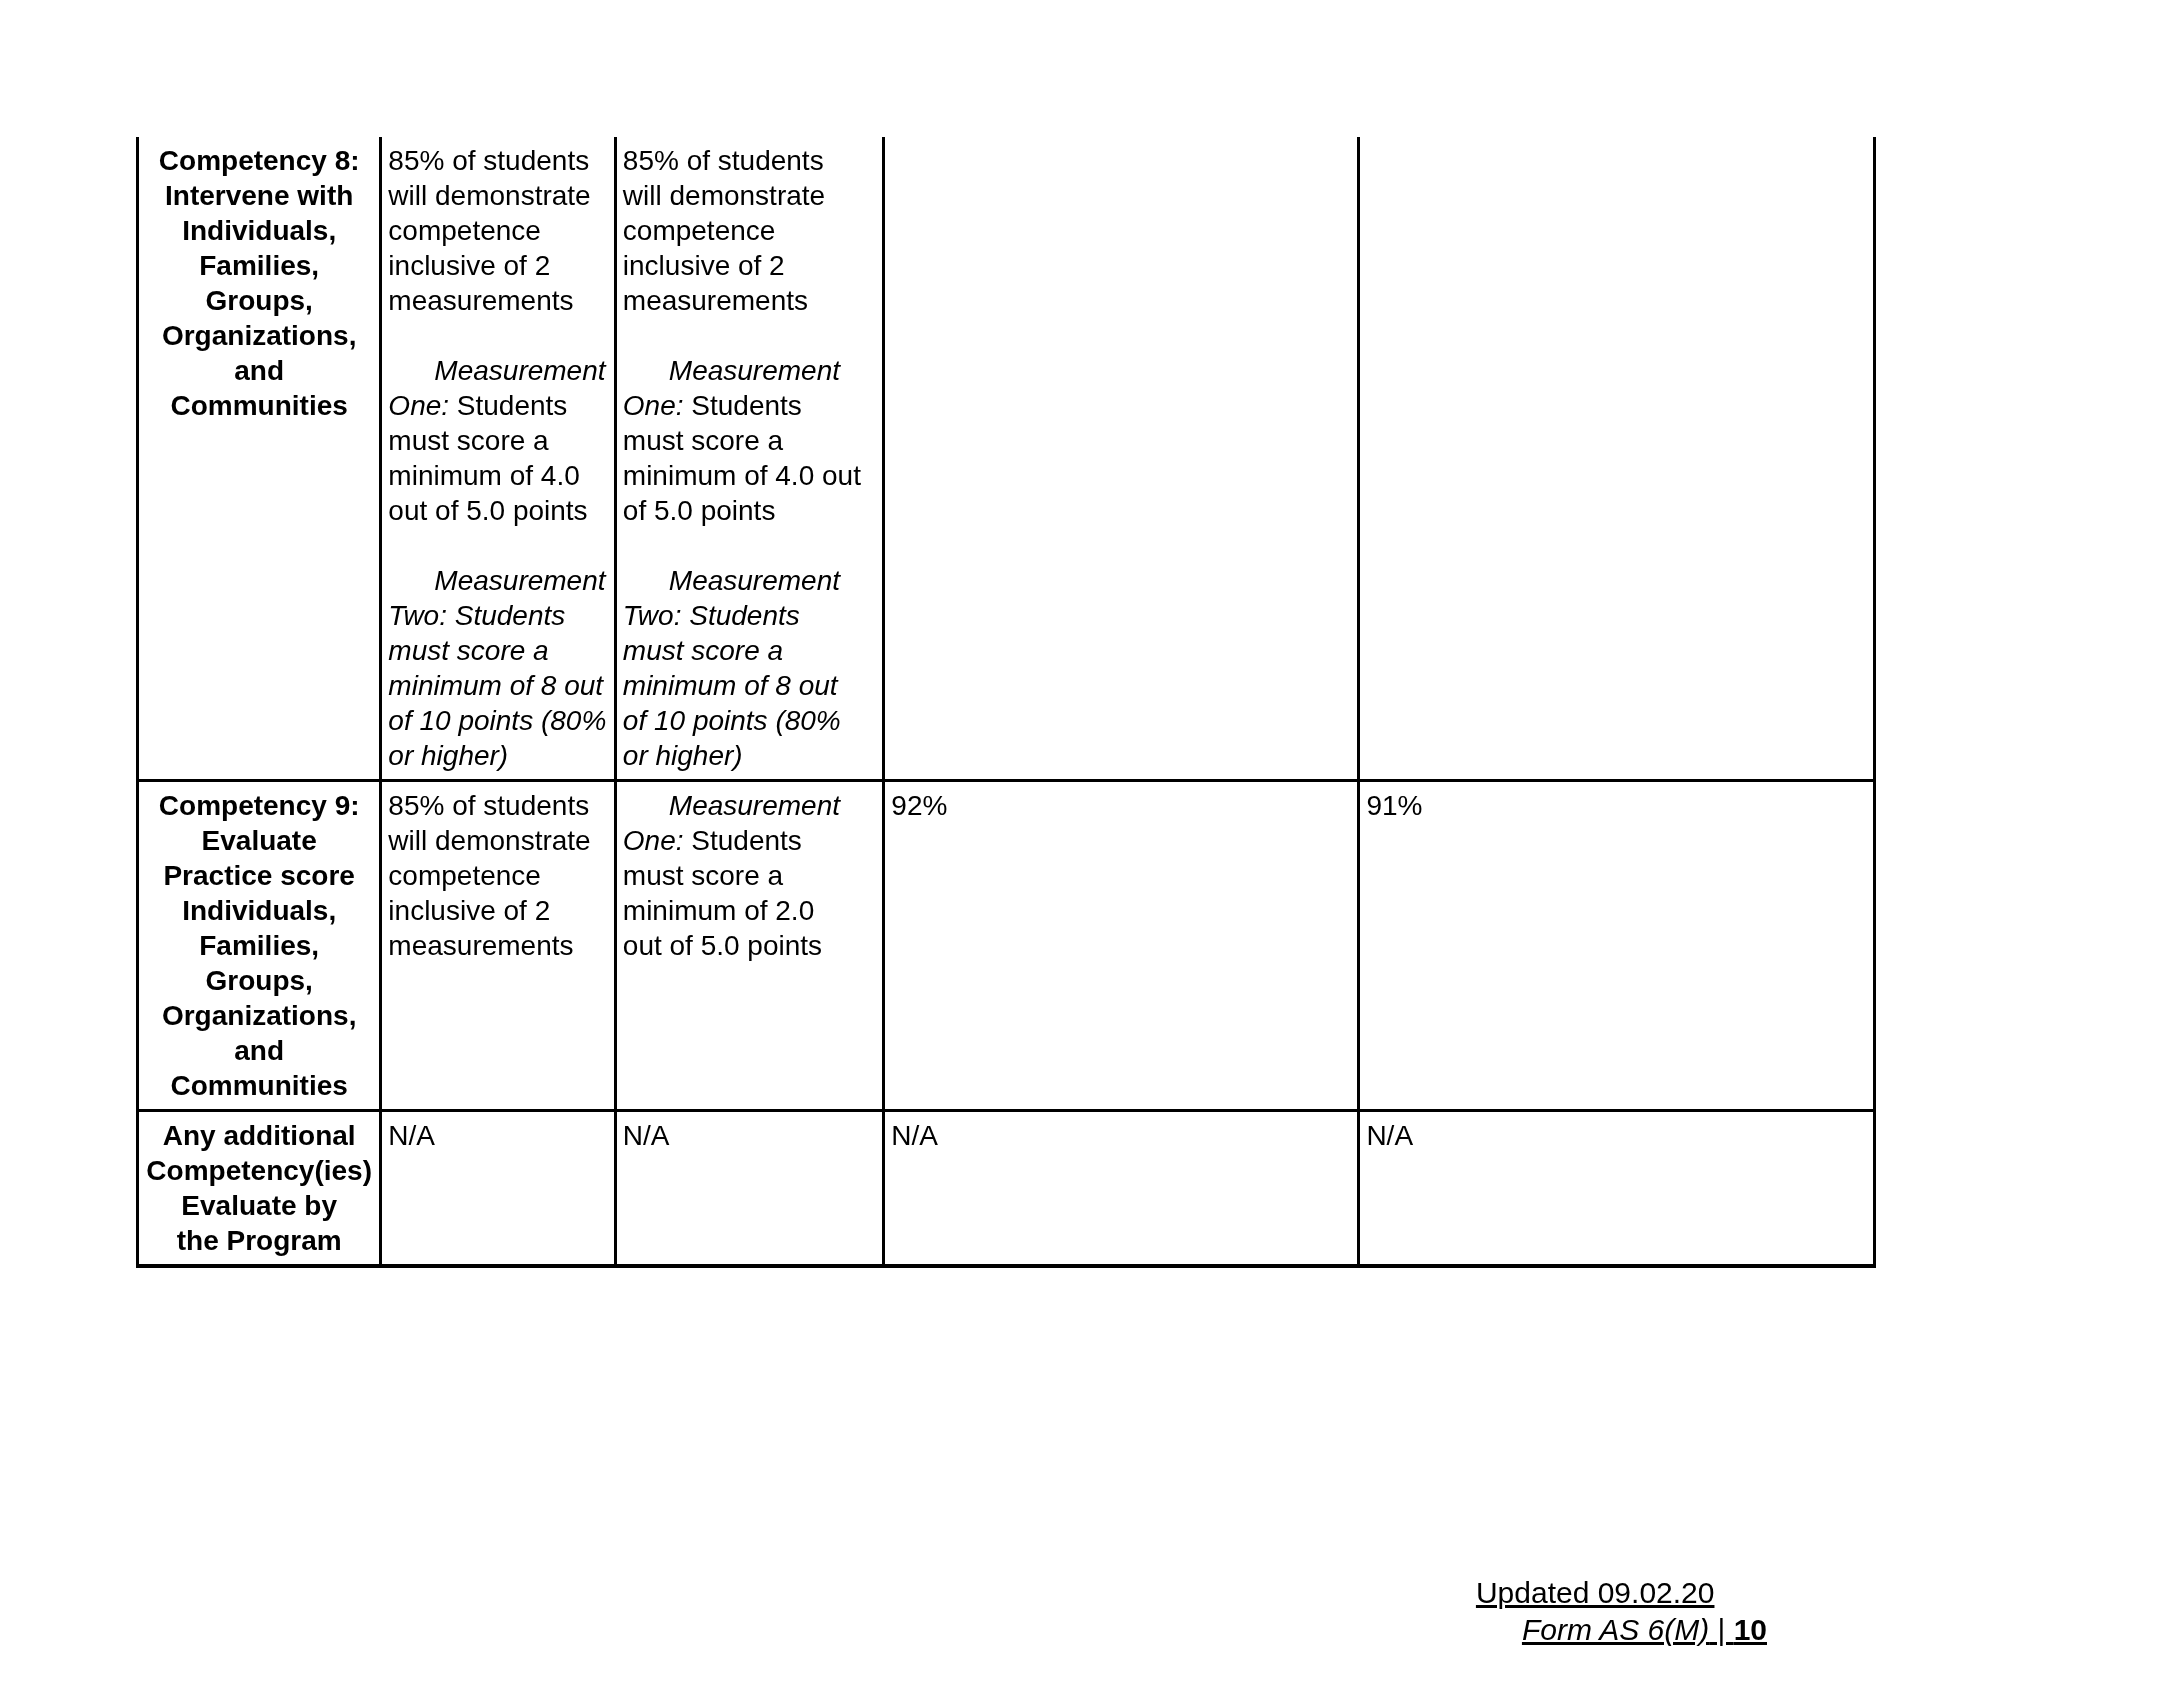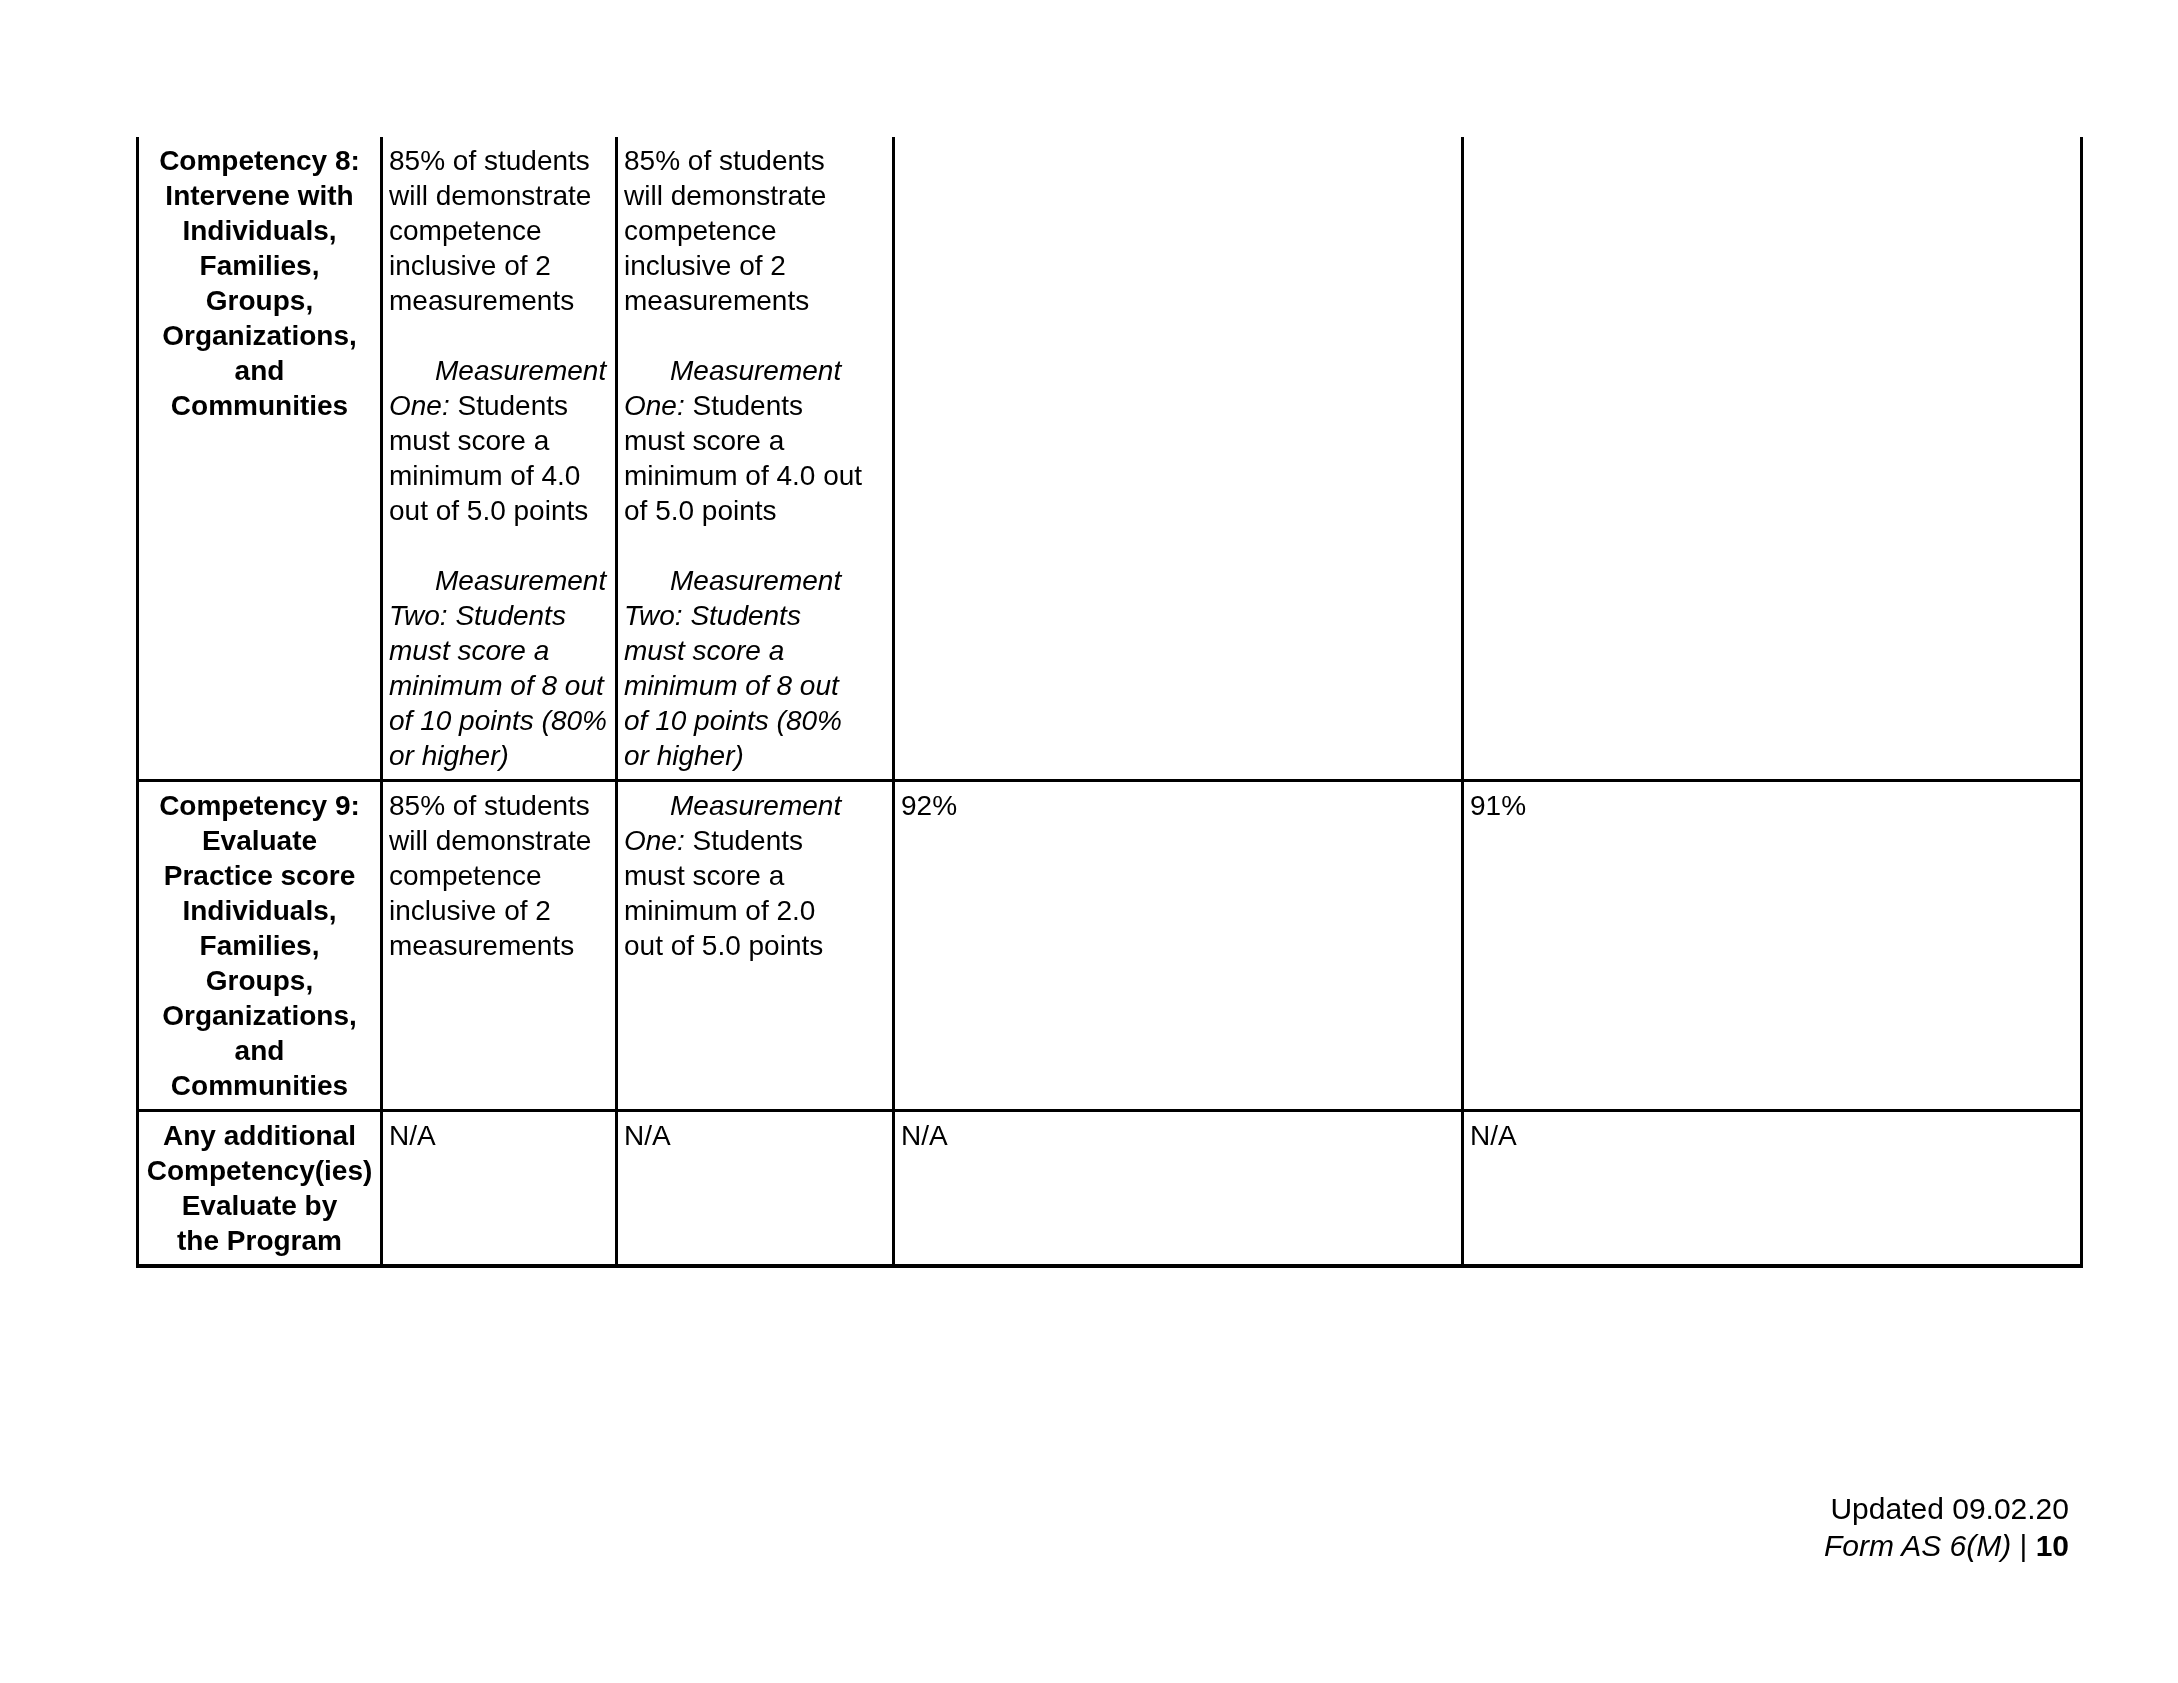--- a/index.html
+++ b/index.html
@@ -1,18 +1,18 @@
 <!DOCTYPE html>
 <html><head>
 <meta charset="utf-8">
 <style>
   html,body { margin:0; padding:0; background:#fff; }
   .page {
     position:relative;
-    width:2178px;
+    width:1876px;
     height:1683px;
     background:#ffffff;
     font-family:"Liberation Sans", sans-serif;
     color:#000;
     overflow:hidden;
   }
   table.grid {
     position:absolute;
     left:136px;
     top:137px;
@@ -39,25 +39,26 @@
   }
   td.mid { vertical-align:middle; }
   td.pct {
     vertical-align:middle;
   }
   .cellc { white-space:pre-line; }
   .it { font-style:italic;margin-left:46px; }
   .b  { font-weight:bold; }
   .footer {
     position:absolute;
-    top:1490px;
+    top:1574px;
     right:109px;
-    text-align:right;
+    text-align:left;
     font-size:30px;
     line-height:37px;
+    text-decoration:underline;
   }
   .sep { white-space:pre; }
 </style>
 </head>
 <body>
 
 <div class="page">
 
   <table class="grid">
     <colgroup>

